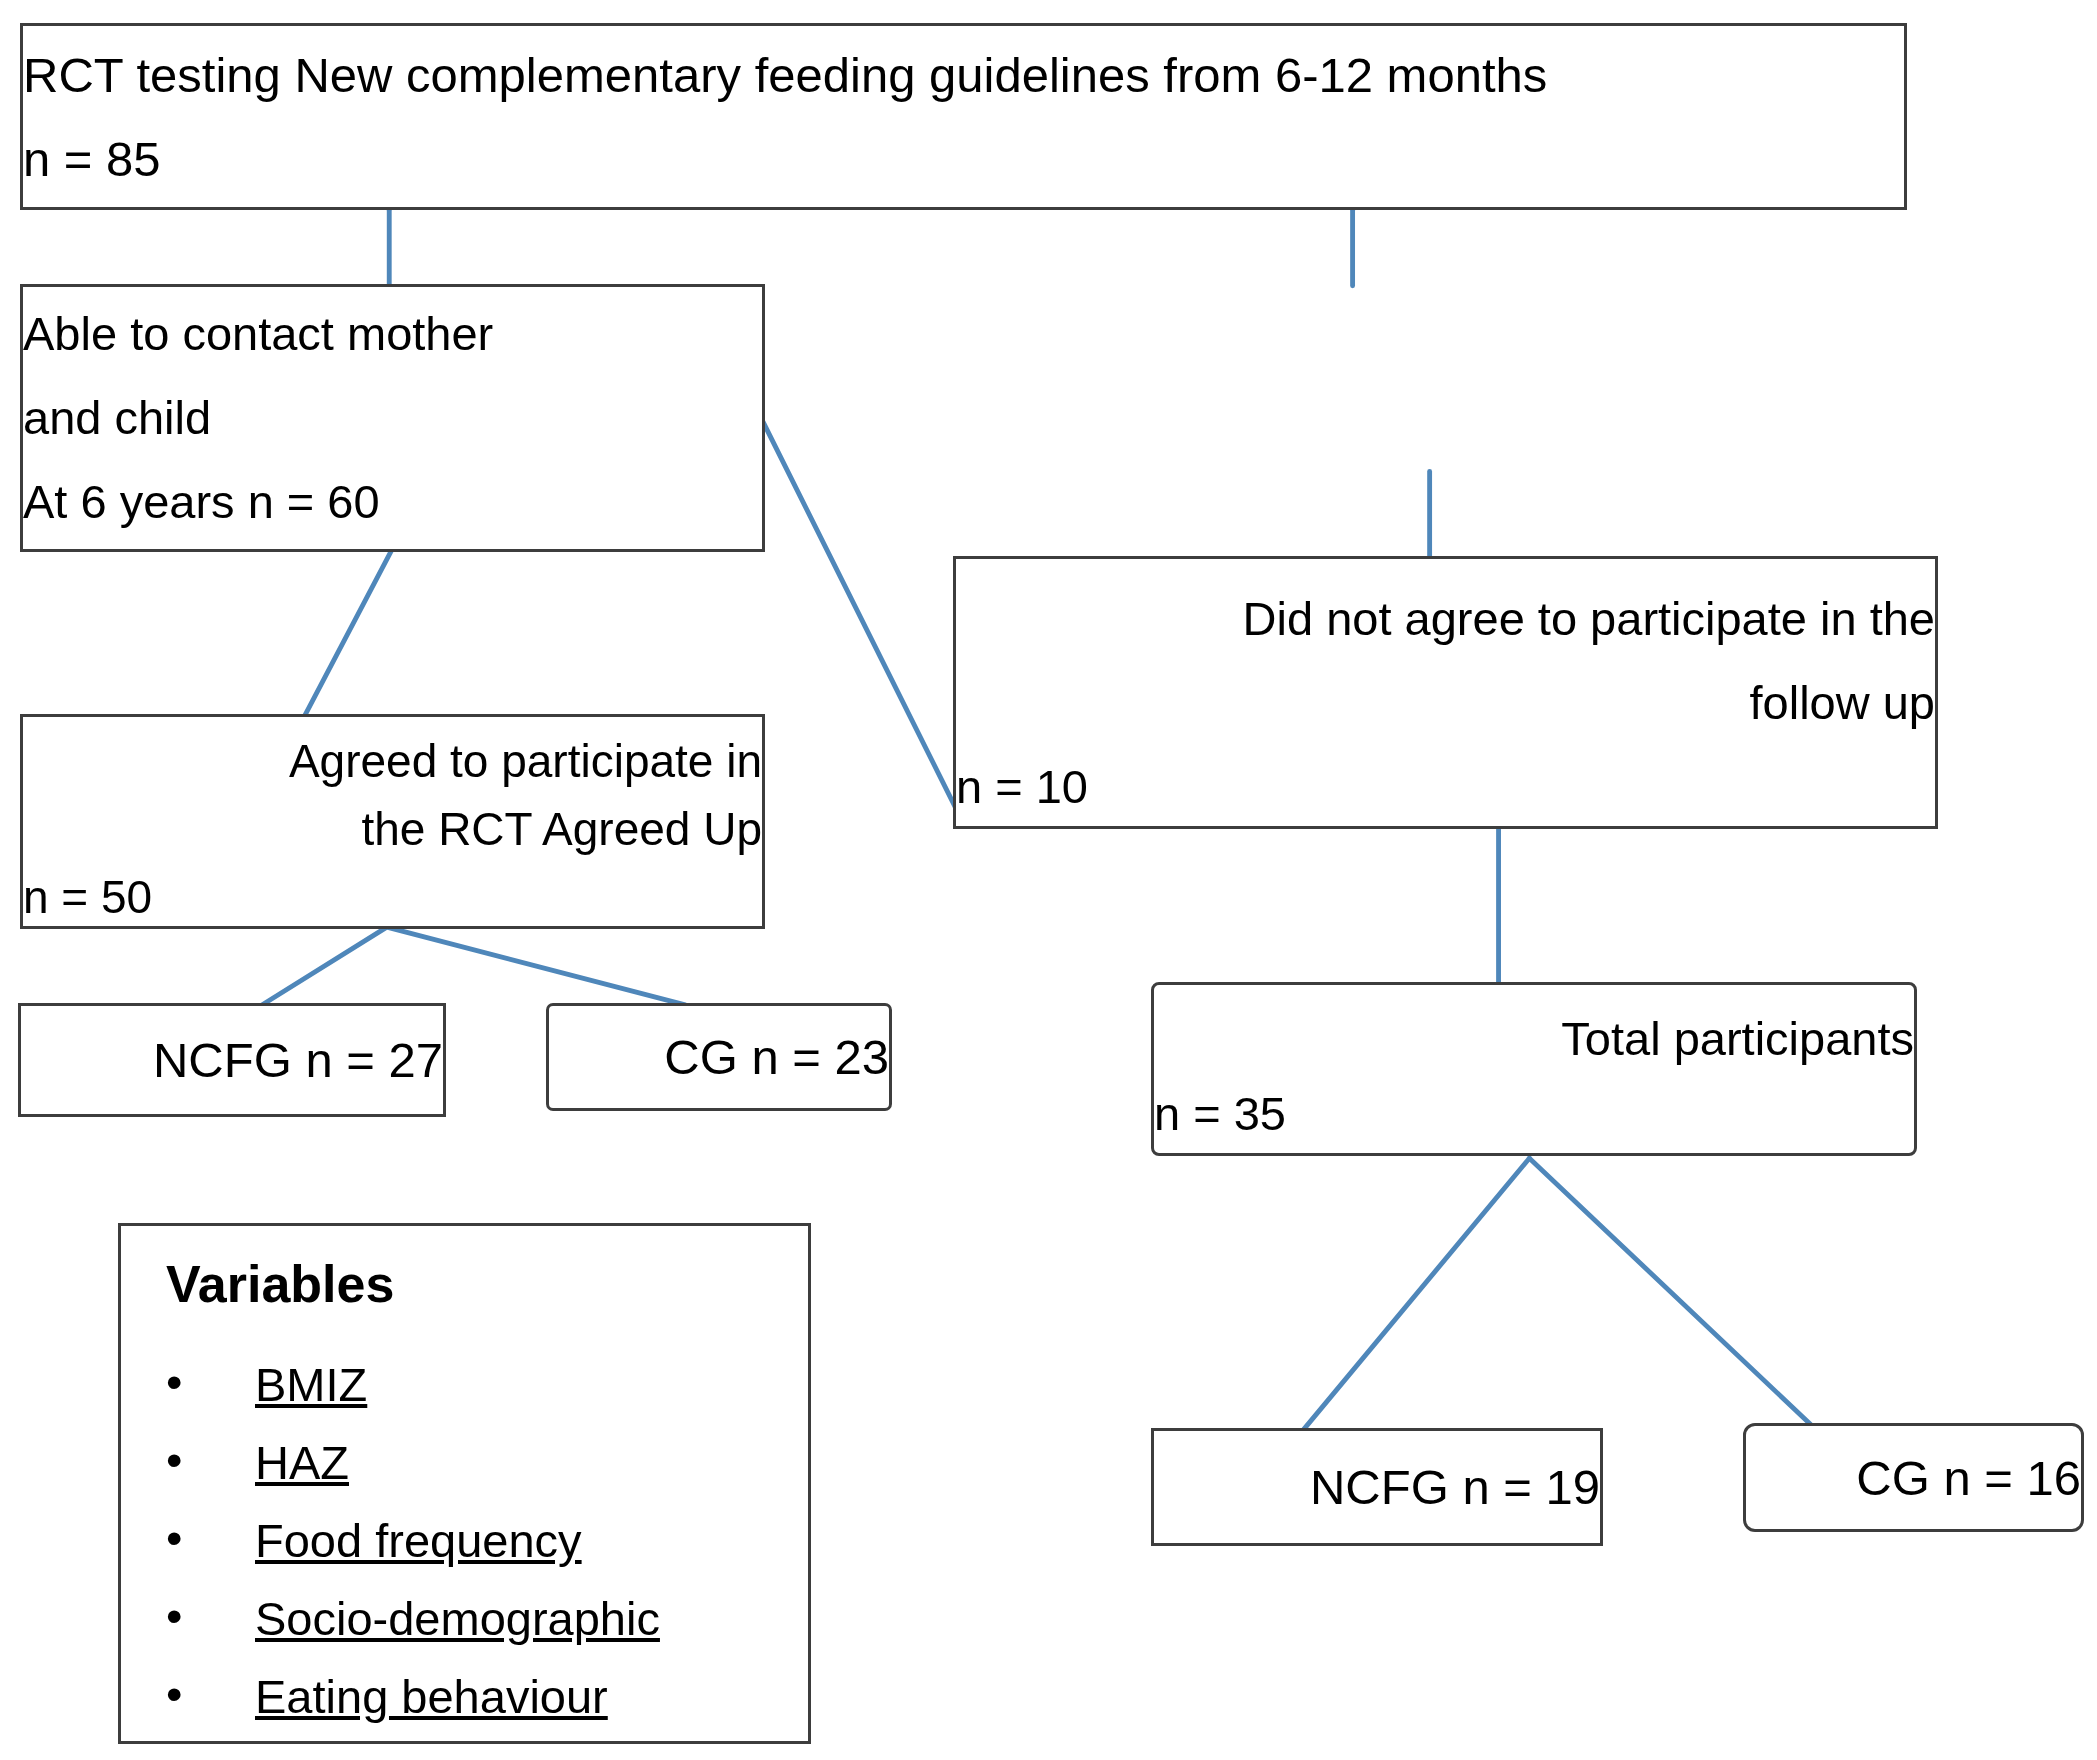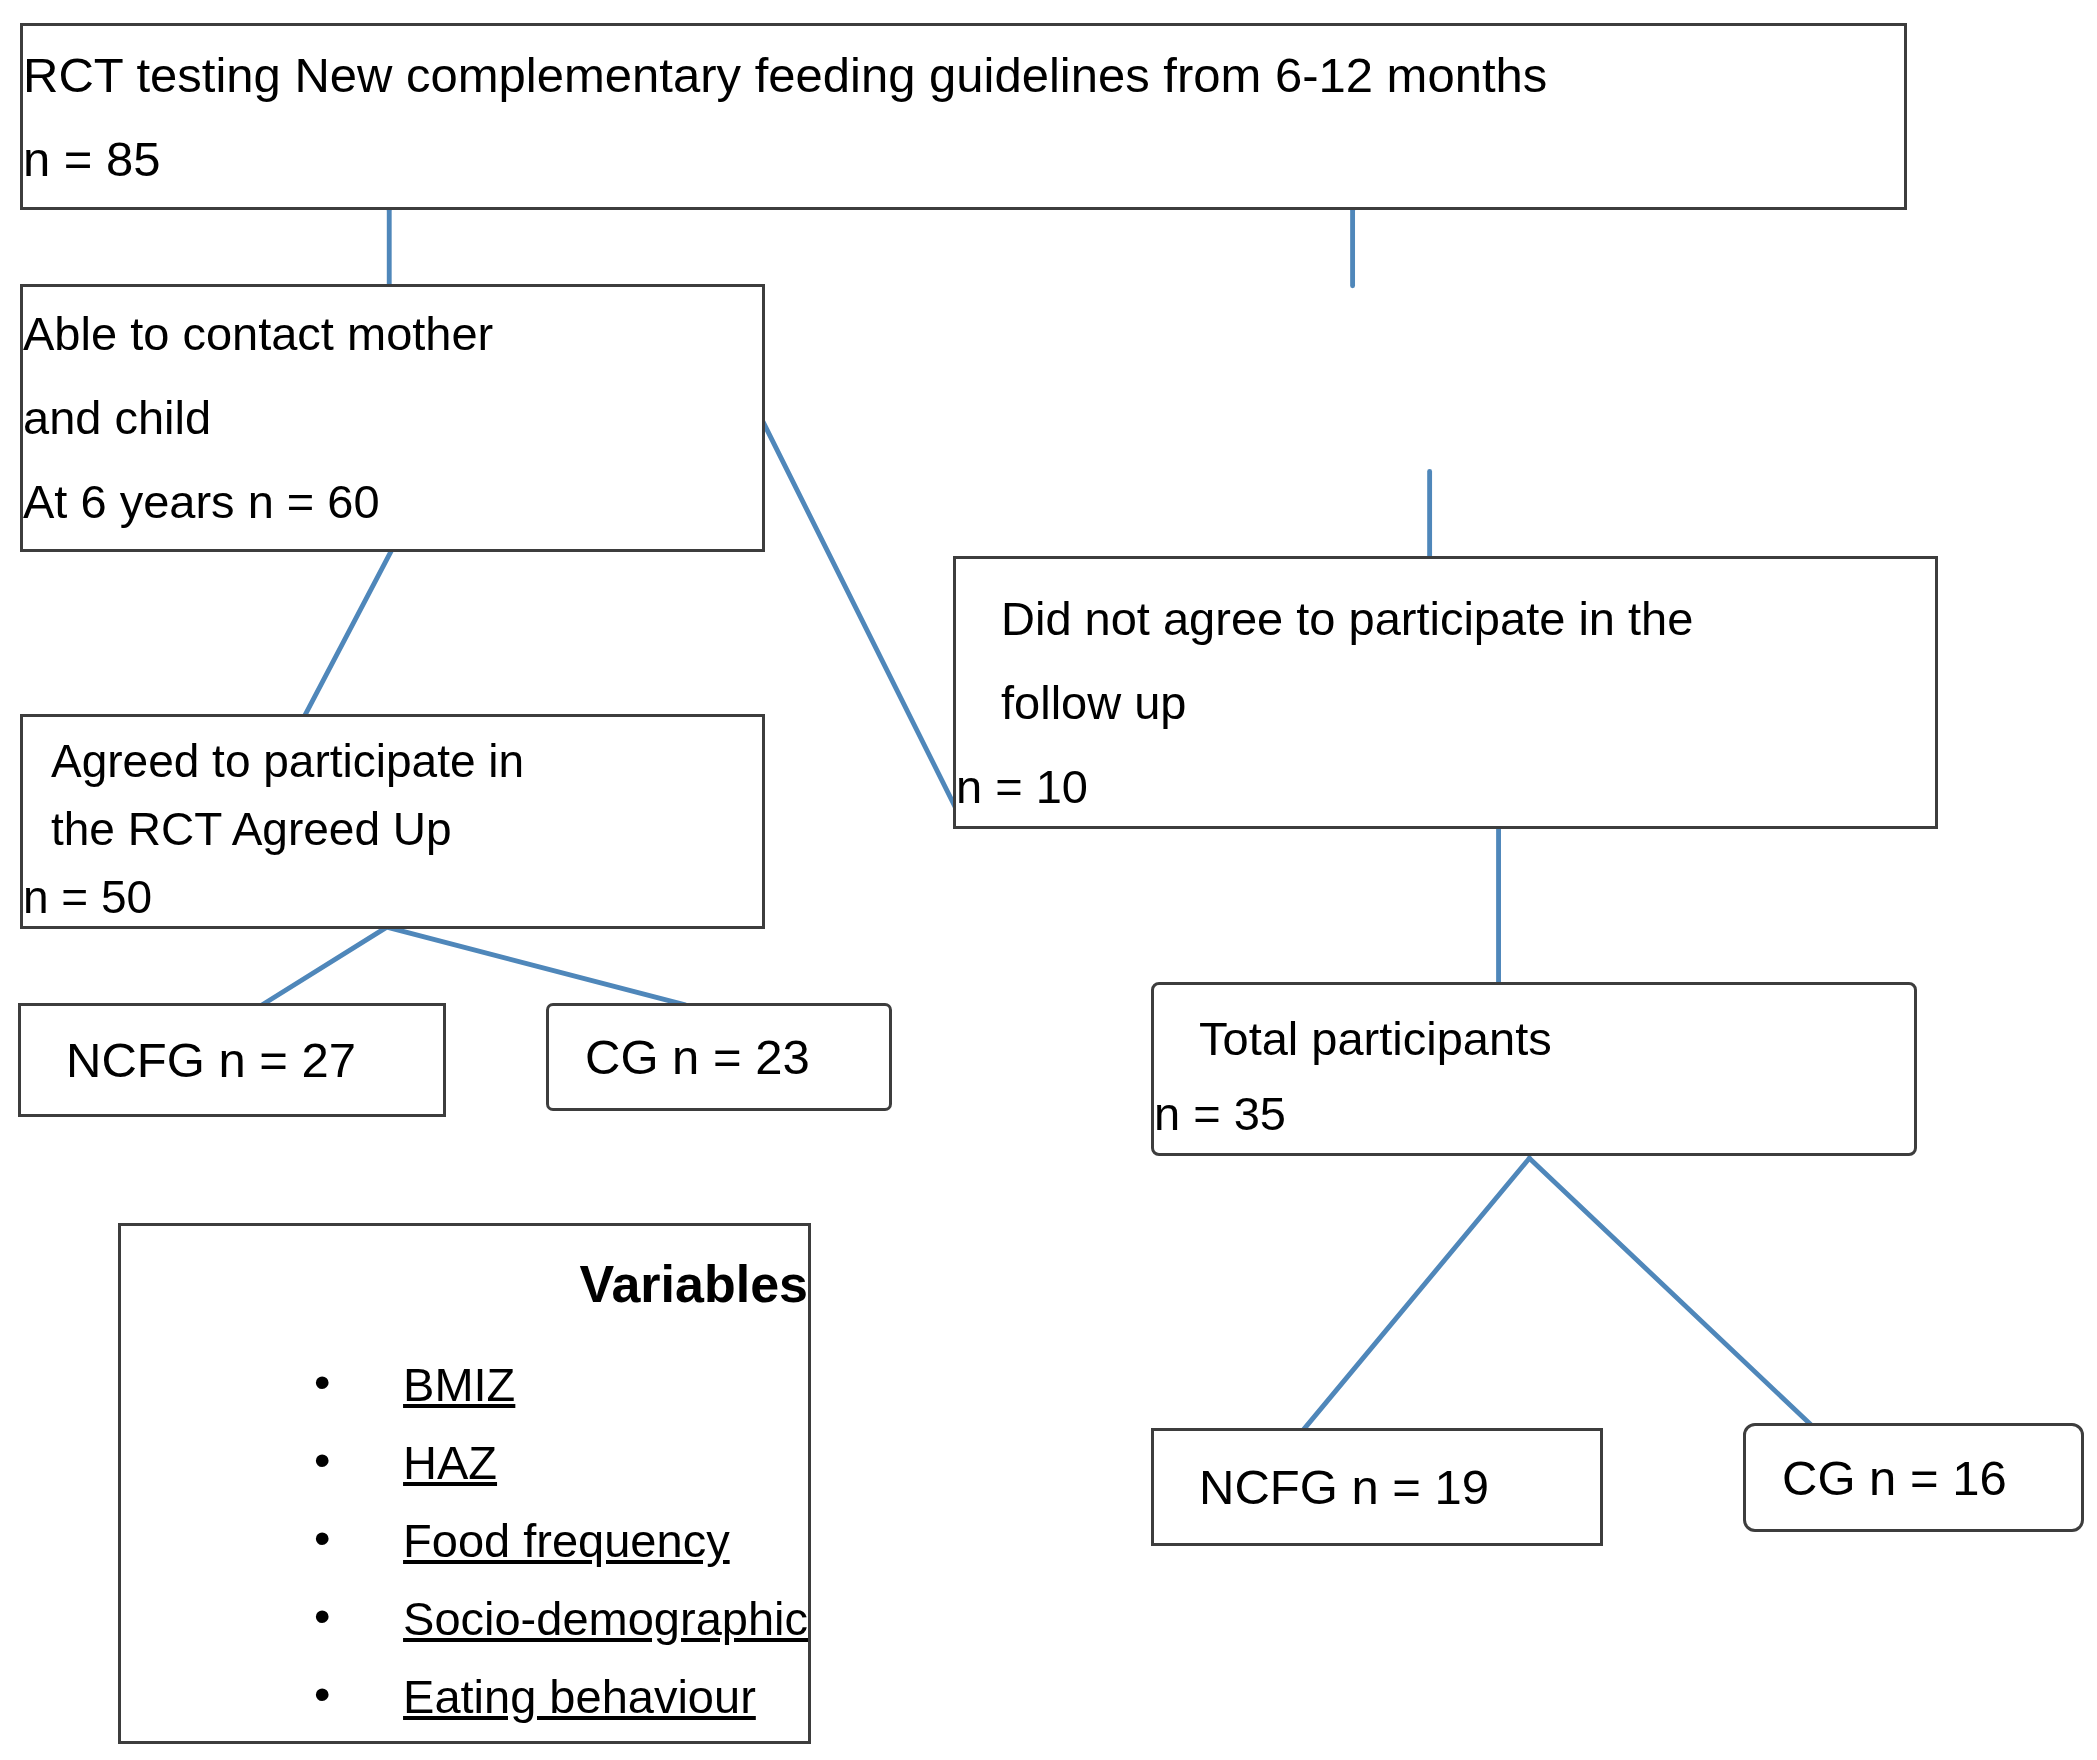--- a/index.html
+++ b/index.html
@@ -38,21 +38,21 @@
     position: absolute;
     box-sizing: border-box;
     border: 3.2px solid var(--border);
     background: var(--bg);
     display: flex;
     flex-direction: column;
     justify-content: center;
   }
   .box .line { width: 100%; box-sizing: border-box; }
   .t-center { }
-  .t-left { text-align: left; }
+  .t-left { text-align: right; }
 
   #node-rct { left: 20px; top: 23px; width: 1887px; height: 187px; font-size: 49px; line-height: 84px; }
   #node-able { left: 20px; top: 284px; width: 745px; height: 268px; font-size: 47px; line-height: 84px; }
   #node-lost { left: 966px; top: 284px; width: 968px; height: 189px; font-size: 47px; line-height: 81px; }
   #node-didnot { left: 953px; top: 556px; width: 985px; height: 273px; font-size: 47px; line-height: 84px; justify-content: flex-start; padding-top: 18px; }
   #node-didnot .indent { padding-left: 45px; }
   #node-agreed { left: 20px; top: 714px; width: 745px; height: 215px; font-size: 46px; line-height: 68px; justify-content: flex-start; padding-top: 9.7px; }
   #node-agreed .indent { padding-left: 28px; }
   #node-total { left: 1151px; top: 982px; width: 766px; height: 174px; font-size: 47px; line-height: 75px; justify-content: flex-start; padding-top: 16px; border-radius: 8px; }
   #node-total .indent { padding-left: 45px; }
@@ -62,21 +62,20 @@
     justify-content: center;
   }
   #node-ncfg27 { left: 18px; top: 1003px; width: 428px; height: 114px; padding-left: 45px; }
   #node-cg23 { left: 546px; top: 1003px; width: 346px; height: 108px; padding-left: 36px; border-radius: 7px; }
   #node-ncfg19 { left: 1151px; top: 1428px; width: 452px; height: 118px; padding-left: 45px; }
   #node-cg16 { left: 1743px; top: 1423px; width: 341px; height: 109px; padding-left: 36px; border-radius: 12px; }
 
   #variables-panel {
     left: 118px; top: 1223px; width: 693px; height: 521px;
     justify-content: flex-start;
-    align-items: flex-end;
   }
   .vars-heading {
     margin: 32px 0 0 45px;
     font-size: 52px;
     font-weight: bold;
     line-height: 52px;
   }
   .vars-list {
     list-style: none;
     margin: 23px 0 0 0;

